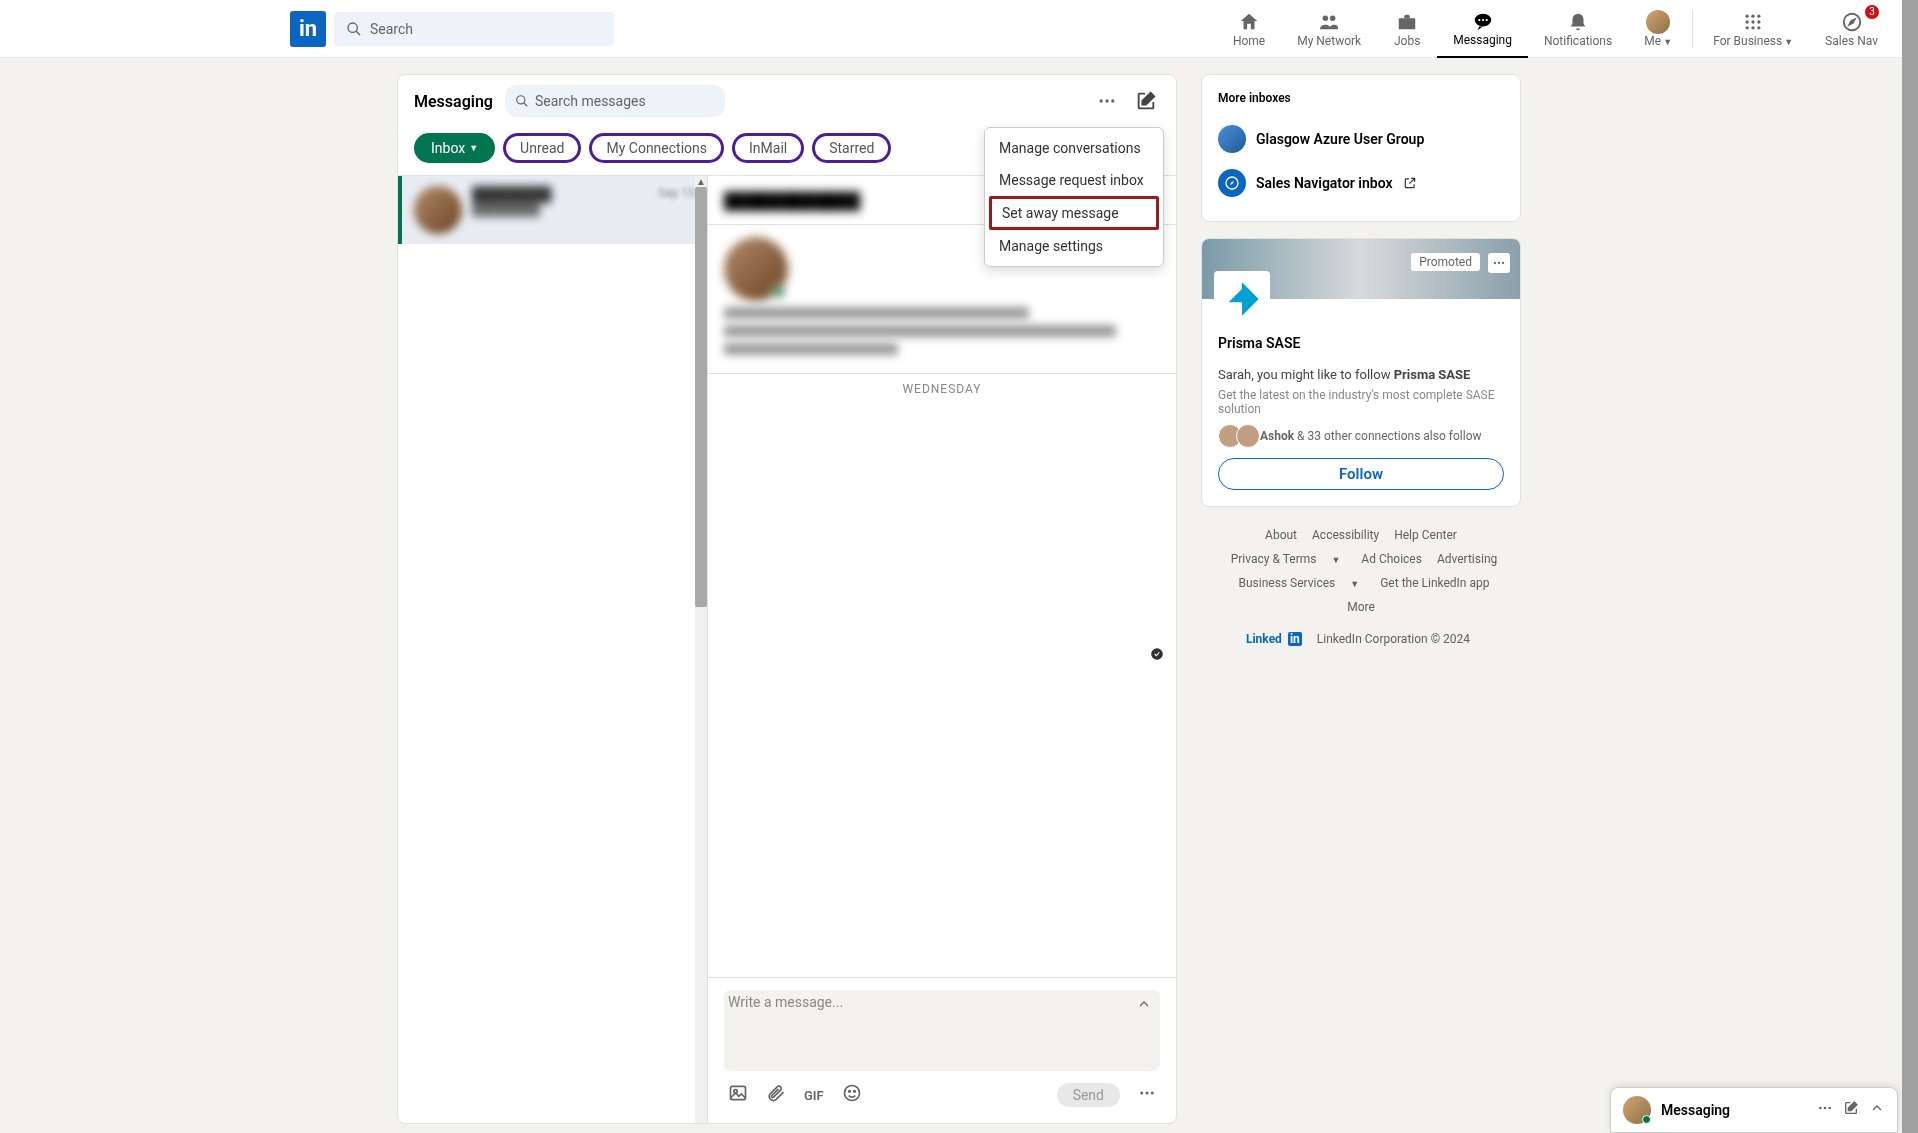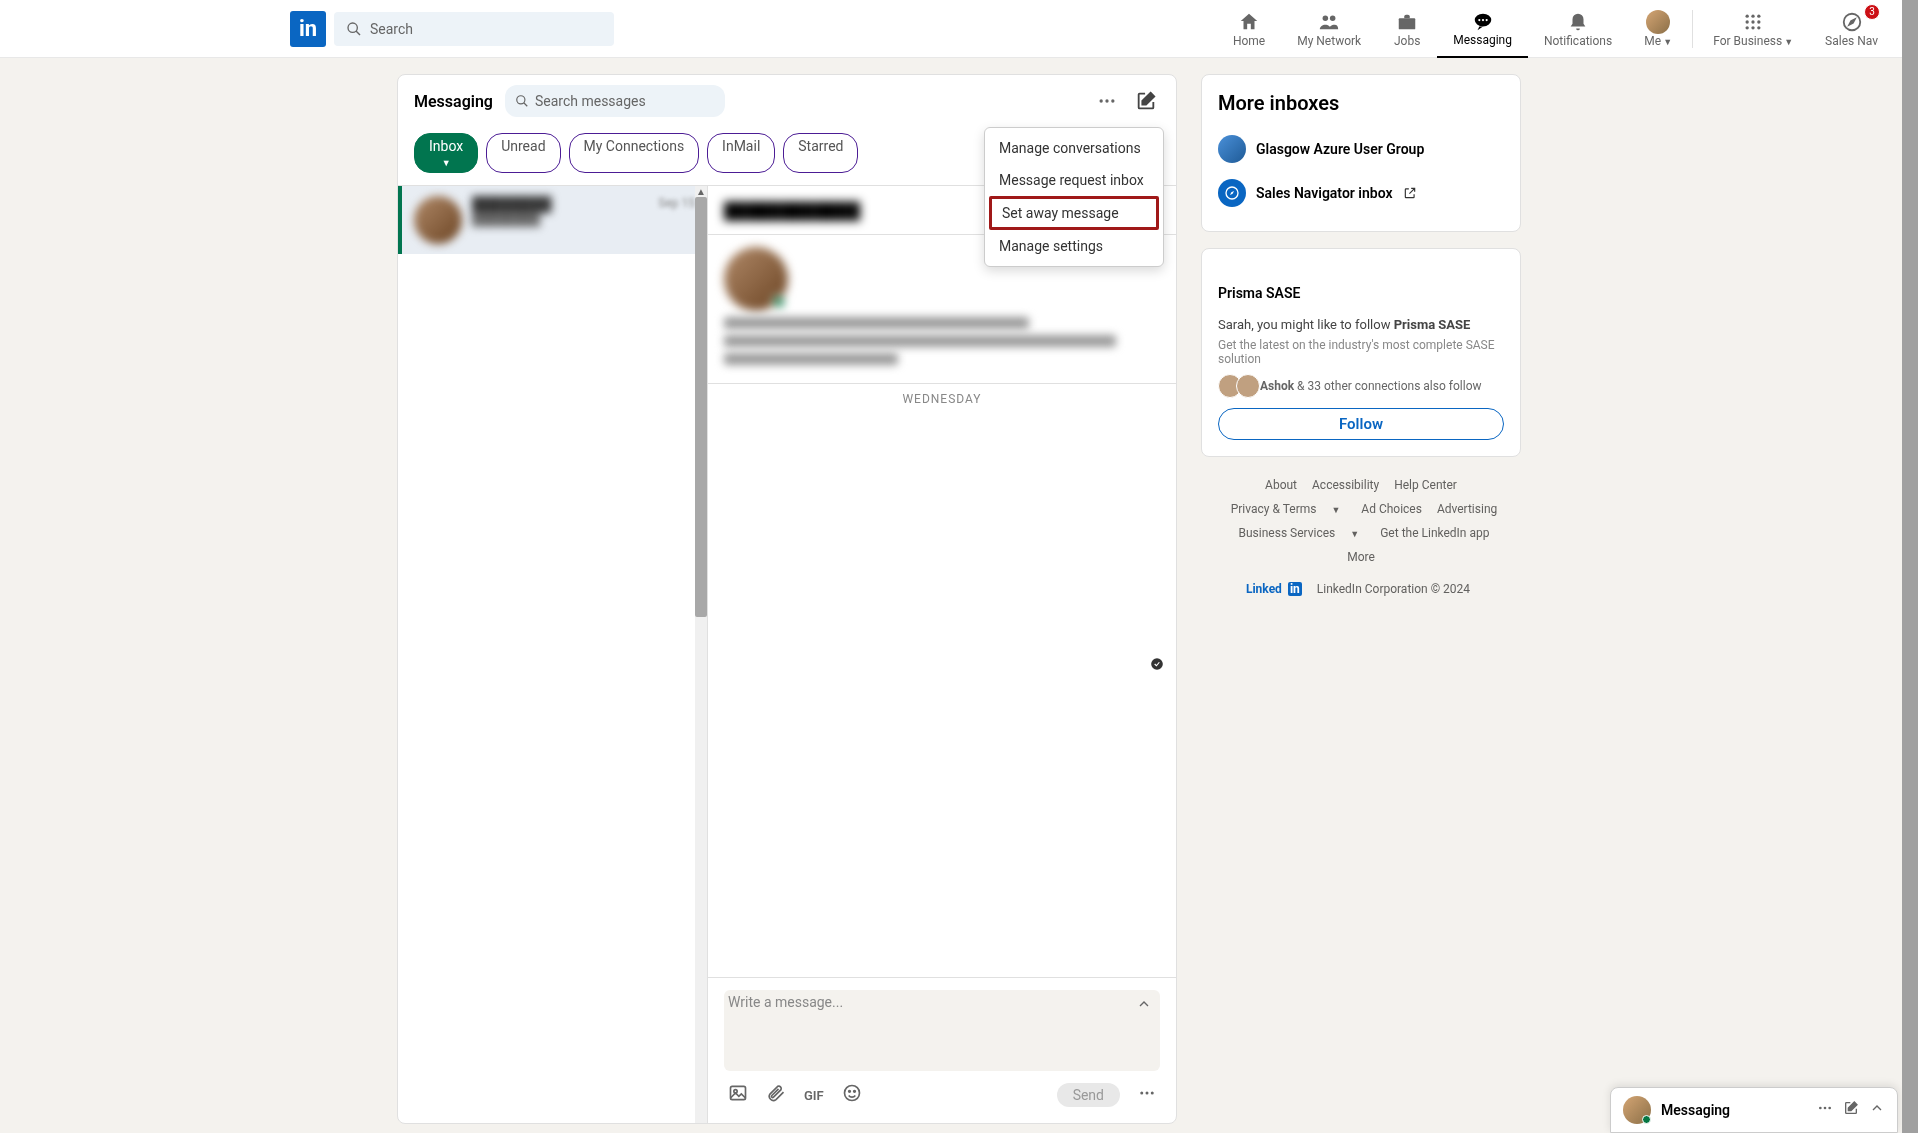--- a/index.html
+++ b/index.html
@@ -16,21 +16,21 @@
 .badge { position:absolute; top:4px; right:14px; background:#cc1016; color:#fff; border-radius:50%; width:16px; height:16px; font-size:10px; display:flex; align-items:center; justify-content:center; border:1px solid #fff; }
 .avatar-sm { width:24px; height:24px; border-radius:50%; background:linear-gradient(135deg,#d4a574,#8b6f47); }
 .main-wrap { display:flex; justify-content:center; gap:24px; padding-top:16px; }
 .messaging-panel { width:780px; background:#fff; border-radius:8px; border:1px solid #e0e0e0; display:flex; flex-direction:column; height:1050px; overflow:hidden; }
 .msg-header { display:flex; align-items:center; padding:10px 16px; gap:12px; }
 .msg-title { font-size:16px; font-weight:600; }
 .msg-search { flex:0 0 auto; background:#edf3f8; border-radius:12px; height:32px; width:220px; display:flex; align-items:center; padding:0 10px; color:#666; font-size:14px; }
 .msg-header-actions { margin-left:auto; display:flex; gap:11px; align-items:center; position:relative; }
 .icon-btn { cursor:pointer; color:#666; display:flex; align-items:center; justify-content:center; width:28px; height:28px; }
 .filter-row { display:flex; gap:8px; padding:6px 16px 12px; border-bottom:1px solid #e0e0e0; }
-.pill { border:1px solid #4c1d95; border-radius:16px; padding:4px 14px; font-size:14px; color:#555; cursor:pointer; background:#fff;flex-direction:column; }
+.pill { border:3px solid #4c1d95; border-radius:16px; padding:4px 14px; font-size:14px; color:#555; cursor:pointer; background:#fff; }
 .pill.active { background:#01754f; color:#fff; border-color:#01754f; display:flex; align-items:center; gap:4px; }
 .msg-body { display:flex; flex:1; overflow:hidden; }
 .convo-list { width:310px; border-right:1px solid #e0e0e0; position:relative; }
 .convo-item { display:flex; padding:10px 12px; gap:10px; cursor:pointer; }
 .convo-item.active { background:#e8edf3; border-left:4px solid #01754f; }
 .avatar-md { width:48px; height:48px; border-radius:50%; background:linear-gradient(135deg,#b08968,#6b4423); filter:blur(4px); }
 .convo-text { flex:1; filter:blur(4px); }
 .convo-name { font-size:14px; font-weight:600; color:#333; }
 .convo-preview { font-size:12px; color:#666; }
 .convo-date { font-size:12px; color:#888; filter:blur(2px); }
@@ -51,21 +51,21 @@
 .compose { padding:12px 16px; border-top:1px solid #e0e0e0; }
 .compose-box { background:#f4f2ee; border-radius:6px; padding:4px; height:81px; color:#888; font-size:14px; position:relative; }
 .compose-expand { position:absolute; right:8px; top:6px; cursor:pointer; }
 .compose-toolbar { display:flex; align-items:center; gap:18px; padding:12px 4px 4px; }
 .send-btn { margin-left:auto; background:#e8e8e8; color:#999; border-radius:16px; padding:4px 16px; font-size:14px; }
 .dropdown { position:absolute; top:40px; right:-4px; background:#fff; border:1px solid #ccc; border-radius:6px; box-shadow:0 4px 12px rgba(0,0,0,0.15); width:180px; z-index:10; padding:4px 0; }
 .dropdown-item { padding:8px 14px; font-size:14px; color:#333; cursor:pointer; }
 .dropdown-item.highlighted { border:3px solid #a01818; border-radius:2px; margin:0 4px; padding:6px 10px; }
 .right-rail { width:320px; display:flex; flex-direction:column; gap:16px; }
 .rail-card { background:#fff; border-radius:8px; border:1px solid #e0e0e0; padding:16px; }
-.rail-title { font-size:20px; font-weight:600; margin-bottom:12px; }
+.rail-title { font-size:12px; font-weight:600; margin-bottom:12px; }
 .inbox-row { display:flex; align-items:center; gap:10px; padding:8px 0; cursor:pointer; }
 .inbox-icon { width:28px; height:28px; border-radius:50%; display:flex; align-items:center; justify-content:center; }
 .inbox-icon.grp { background:linear-gradient(135deg,#4a90d9,#1e5a96); }
 .inbox-icon.sn { background:#0a66c2; color:#fff; }
 .inbox-label { font-size:14px; font-weight:600; }
 .promo-card { background:#fff; border-radius:8px; border:1px solid #e0e0e0; overflow:hidden; }
 .promo-banner { height:60px; background:linear-gradient(90deg,#7a9aa8 0%,#d8dadb 50%,#8aa0ab 100%); position:relative; }
 .promo-logo { width:56px; height:56px; background:#fff; position:absolute; left:12px; bottom:-28px; border-radius:4px; display:flex; align-items:center; justify-content:center; }
 .promo-tag { position:absolute; right:40px; top:14px; background:#fff; font-size:12px; color:#666; padding:2px 8px; border-radius:3px; }
 .promo-dots { position:absolute; right:10px; top:14px; color:#666; background:#fff; border-radius:3px; width:22px; height:20px; display:flex; align-items:center; justify-content:center; }
@@ -315,20 +315,35 @@
             </svg>
           </span>
         <span class="inbox-label">Sales Navigator inbox</span>
         <svg width="14" height="14" viewBox="0 0 24 24" fill="none" stroke="#333" stroke-width="2">
             <path d="M14 4h6v6M20 4l-9 9M19 14v5a1 1 0 01-1 1H5a1 1 0 01-1-1V6a1 1 0 011-1h5"></path>
           </svg>
       </div>
     </div>
 
     <div class="promo-card">
+      <div class="promo-banner">
+        <div class="promo-logo">
+            <svg width="40" height="40" viewBox="0 0 24 24" fill="#00a0d2">
+              <polygon points="12,2 22,12 12,22 12,14 4,14 12,6"></polygon>
+            </svg>
+          </div>
+        <span class="promo-tag">Promoted</span>
+        <span class="promo-dots">
+            <svg width="14" height="14" viewBox="0 0 24 24" fill="#666">
+              <circle cx="5" cy="12" r="2"></circle>
+              <circle cx="12" cy="12" r="2"></circle>
+              <circle cx="19" cy="12" r="2"></circle>
+            </svg>
+          </span>
+      </div>
       <div class="promo-body">
         <div class="promo-name">Prisma SASE</div>
         <div class="promo-text"><span>Sarah, you might like to follow </span><b>Prisma SASE</b></div>
         <div class="promo-desc">Get the latest on the industry's most complete SASE solution</div>
         <div class="promo-follow">
           <span class="follow-avatars">
               <span></span>
               <span></span>
             </span>
           <span><b>Ashok</b><span> &amp; 33 other connections also follow</span></span>

